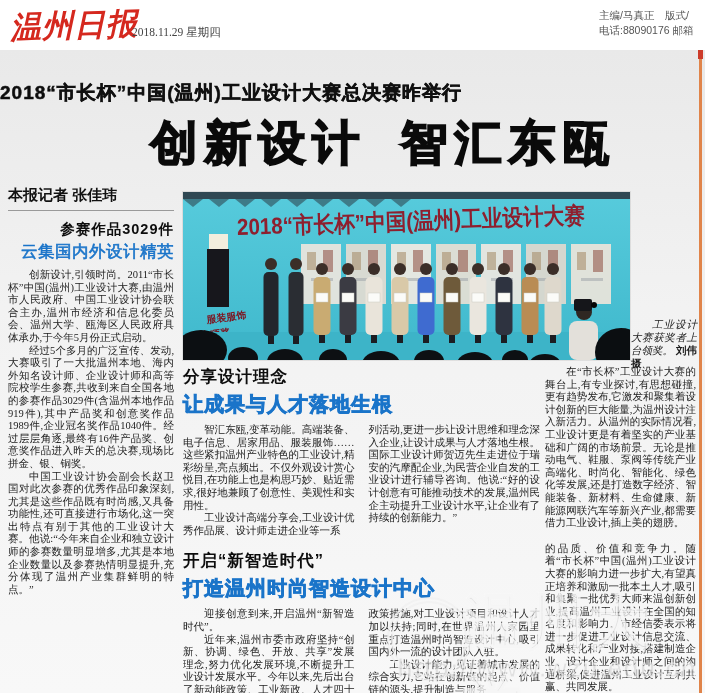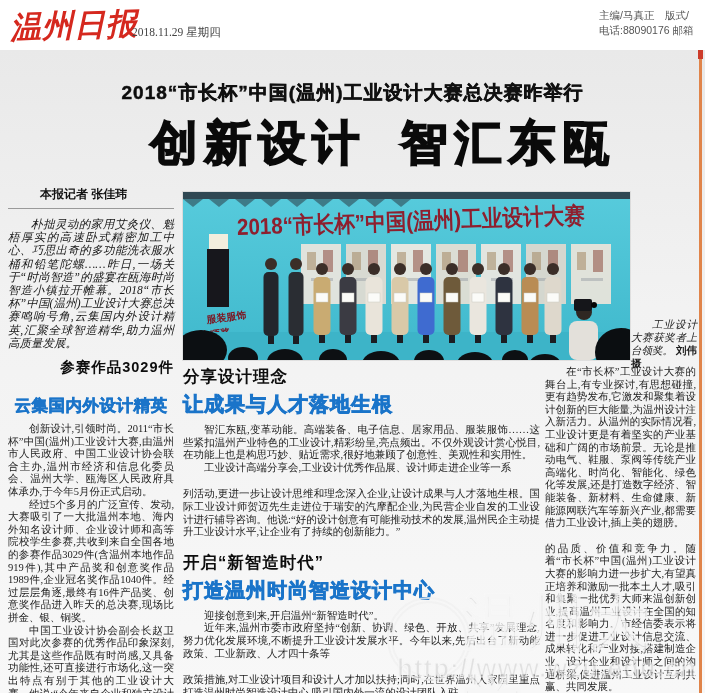--- a/index.html
+++ b/index.html
@@ -9,55 +9,55 @@
   .masthead{position:absolute;top:0;left:0;right:0;height:50px;background:#fff;border-bottom:1px solid #d9d9d9;}
   .logo{position:absolute;left:10px;top:5px;font-family:"Liberation Serif",serif;font-style:italic;
         font-weight:bold;font-size:31px;color:#d5281e;transform:rotate(-2deg);letter-spacing:1px;}
   .mh-date{position:absolute;left:132px;top:25px;font-size:11.5px;color:#444;font-family:"Liberation Serif",serif;}
   .mh-info{position:absolute;right:-14px;top:8px;width:120px;font-size:10.5px;color:#555;line-height:15px;white-space:nowrap;overflow:hidden;}
   
   .content{position:absolute;top:50px;left:0;right:0;bottom:0;
            background:linear-gradient(180deg,#e9e9e9 0%,#f2f2f2 40%,#f8f8f8 100%);}
   .accent-line{position:absolute;top:0;bottom:0;right:3px;width:3px;background:#e0844a;}
   .accent-cap{position:absolute;top:0;right:-1px;width:5px;height:9px;background:#cc3b2a;display:block;}
-  .kicker{position:absolute;top:30px;left:0;width:100%;text-align:center;font-size:19px;font-weight:700;
+  .kicker{position:absolute;top:30px;left:0;width:100%;text-align:left;font-size:19px;font-weight:700;
           color:#0d0d0d;-webkit-text-stroke:.5px #111;letter-spacing:1px;}
   .headline{position:absolute;top:62px;left:0;width:100%;margin:0;text-align:center;font-size:47px;
             font-weight:900;color:#0a0a0a;-webkit-text-stroke:1.8px #0a0a0a;letter-spacing:7px;padding-left:31px;}
   .hl-gap{display:inline-block;width:34px;}
   
   .body{margin:0;font-family:"Liberation Serif",serif;font-size:10.5px;
         line-height:12.6px;color:#1c1c1c;text-align:justify;}
   .ind{text-indent:2em;}
   .gap{margin-top:13px;}
   
   .col-left{position:absolute;left:8px;top:136px;width:166px;}
-  .byline{font-size:12px;font-weight:700;color:#111;margin-bottom:5px;margin-left:32px;}
+  .byline{font-size:15px;font-weight:700;color:#111;margin-bottom:5px;}
   .byline-rule{border:none;border-top:1px solid #9a9a9a;margin:0 0 9px 0;}
   .intro{margin:0 0 8px 0;font-family:"Liberation Serif",serif;font-style:italic;font-size:11.5px;
          line-height:13.2px;color:#161616;text-align:justify;text-indent:2em;}
   .sec-head{text-align:center;margin:7px 0 6px 0;}
   .sec-kicker{font-size:14.5px;font-weight:700;color:#0d0d0d;letter-spacing:1px;text-align:right;}
-  .sec-title{font-size:16.5px;font-weight:700;color:#1a74c9;-webkit-text-stroke:.6px #1a74c9;
-             letter-spacing:.5px;margin-top:18px;}
+  .sec-title{font-size:16.5px;font-weight:400;color:#1a74c9;-webkit-text-stroke:.6px #1a74c9;
+             letter-spacing:.5px;margin-top:2px;text-align:right;}
   
   .photo{position:absolute;left:183px;top:142px;width:447px;height:168px;margin:0;
          box-shadow:0 0 0 1px rgba(0,0,0,.08);}
   .photo-svg{display:block;width:447px;height:168px;}
   .caption{position:absolute;left:631px;top:268px;width:66px;font-family:"Liberation Serif",serif;
            font-style:italic;font-size:10.5px;line-height:13px;color:#1c1c1c;text-align:justify;text-indent:2em;}
   .caption b{font-style:normal;font-weight:700;margin-left:3px;}
   
   .col-mid{position:absolute;left:183px;top:316px;width:357px;}
   .mid-head{text-align:left;margin:0 0 6px 0;}
   .mid-kicker{font-size:16.5px;font-weight:700;color:#0d0d0d;letter-spacing:1px;}
   .mid-title{font-size:20px;font-weight:800;color:#1a74c9;-webkit-text-stroke:.8px #1a74c9;
              letter-spacing:1px;margin-top:3px;font-family:Liberation Serif, serif;}
   .mid-head.later{margin-top:13px;}
-  .two-col{display:flex;gap:14px;flex-direction:column;}
+  .two-col{display:flex;gap:14px;}
   .mcol{flex:1;min-width:0;}
   
   .col-right{position:absolute;left:545px;top:316px;width:151px;}
   
   .watermark{position:absolute;right:-8px;bottom:-4px;width:322px;height:114px;z-index:6;
              pointer-events:none;opacity:.85;}
   .wm-seal{position:absolute;left:-4px;top:14px;width:84px;height:84px;border-radius:50%;
            border:6px double rgba(240,240,240,.95);box-sizing:border-box;}
   .wm-name{position:absolute;left:72px;top:0;font-family:"Liberation Serif",serif;font-weight:bold;
            font-size:60px;letter-spacing:3px;color:rgba(228,228,228,.20);
@@ -84,21 +84,20 @@
     <div class="accent-line">
       <span class="accent-cap"></span>
     </div>
 
     <div class="kicker">2018“市长杯”中国(温州)工业设计大赛总决赛昨举行</div>
     <h1 class="headline"><span>创新设计</span><span class="hl-gap"></span><span>智汇东瓯</span></h1>
 
     <div class="col-left">
       <div class="byline">本报记者 张佳玮</div>
       <hr class="byline-rule">
-      <p class="intro">朴拙灵动的家用艾灸仪、魁梧厚实的高速卧式精密加工中心、巧思出奇的多功能洗衣服水桶和铅笔陀螺……昨日,一场关于“时尚智造”的盛宴在瓯海时尚智造小镇拉开帷幕。2018“市长杯”中国(温州)工业设计大赛总决赛鸣响号角,云集国内外设计精英,汇聚全球智造精华,助力温州高质量发展。</p>
       <div class="sec-head">
         <div class="sec-kicker">参赛作品3029件</div>
         <div class="sec-title">云集国内外设计精英</div>
       </div>
       <p class="body ind">创新设计,引领时尚。2011“市长杯”中国(温州)工业设计大赛,由温州市人民政府、中国工业设计协会联合主办,温州市经济和信息化委员会、温州大学、瓯海区人民政府具体承办,于今年5月份正式启动。</p>
       <p class="body ind">经过5个多月的广泛宣传、发动,大赛吸引了一大批温州本地、海内外知名设计师、企业设计师和高等院校学生参赛,共收到来自全国各地的参赛作品3029件(含温州本地作品919件),其中产品奖和创意奖作品1989件,企业冠名奖作品1040件。经过层层角逐,最终有16件产品奖、创意奖作品进入昨天的总决赛,现场比拼金、银、铜奖。</p>
       <p class="body ind">中国工业设计协会副会长赵卫国对此次参赛的优秀作品印象深刻,尤其是这些作品既有时尚感,又具备功能性,还可直接进行市场化,这一突出特点有别于其他的工业设计大赛。他说:“今年来自企业和独立设计师的参赛数量明显增多,尤其是本地企业数量以及参赛热情明显提升,充分体现了温州产业集群鲜明的特点。”</p>
     </div>
 
     <figure class="photo">

